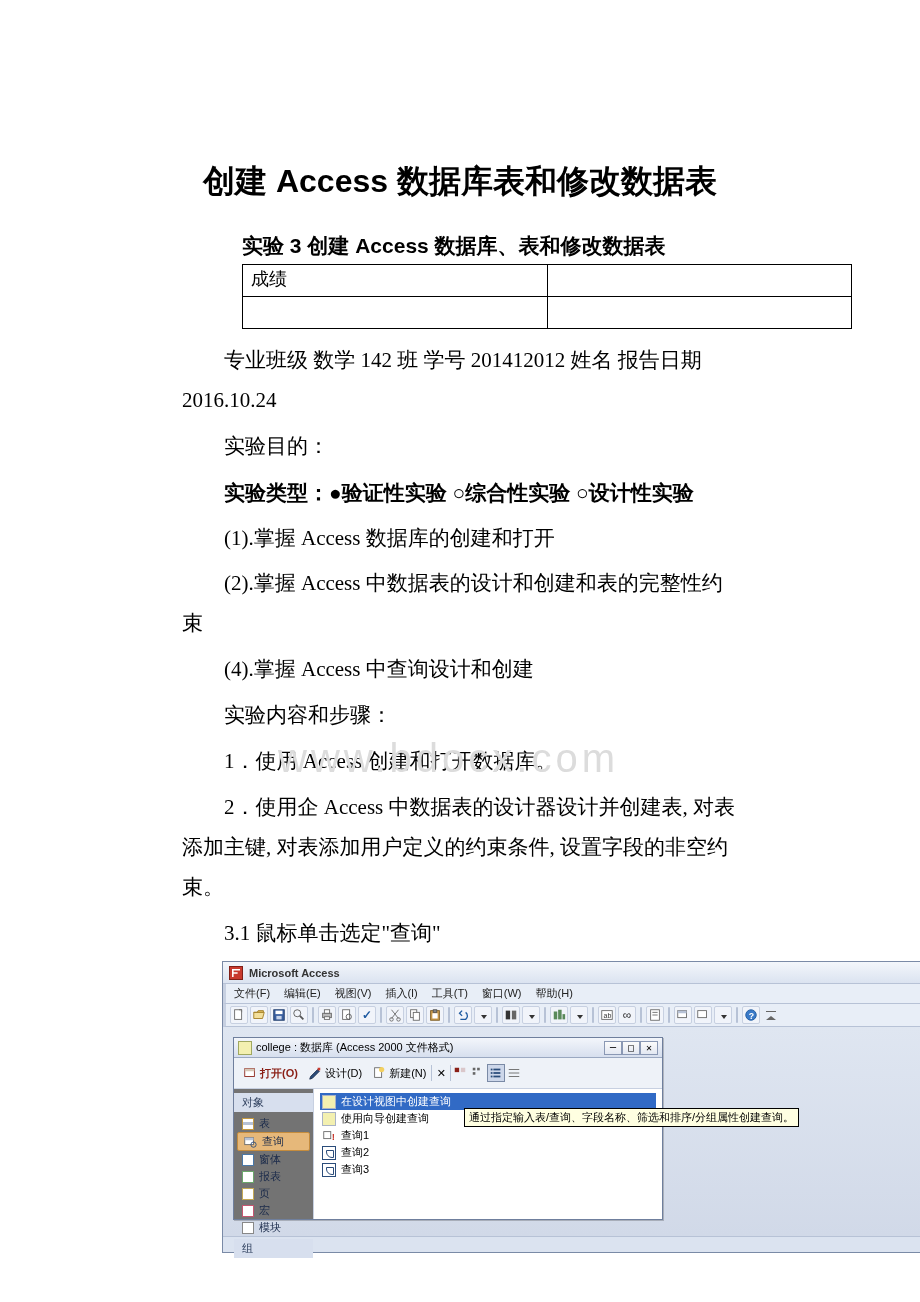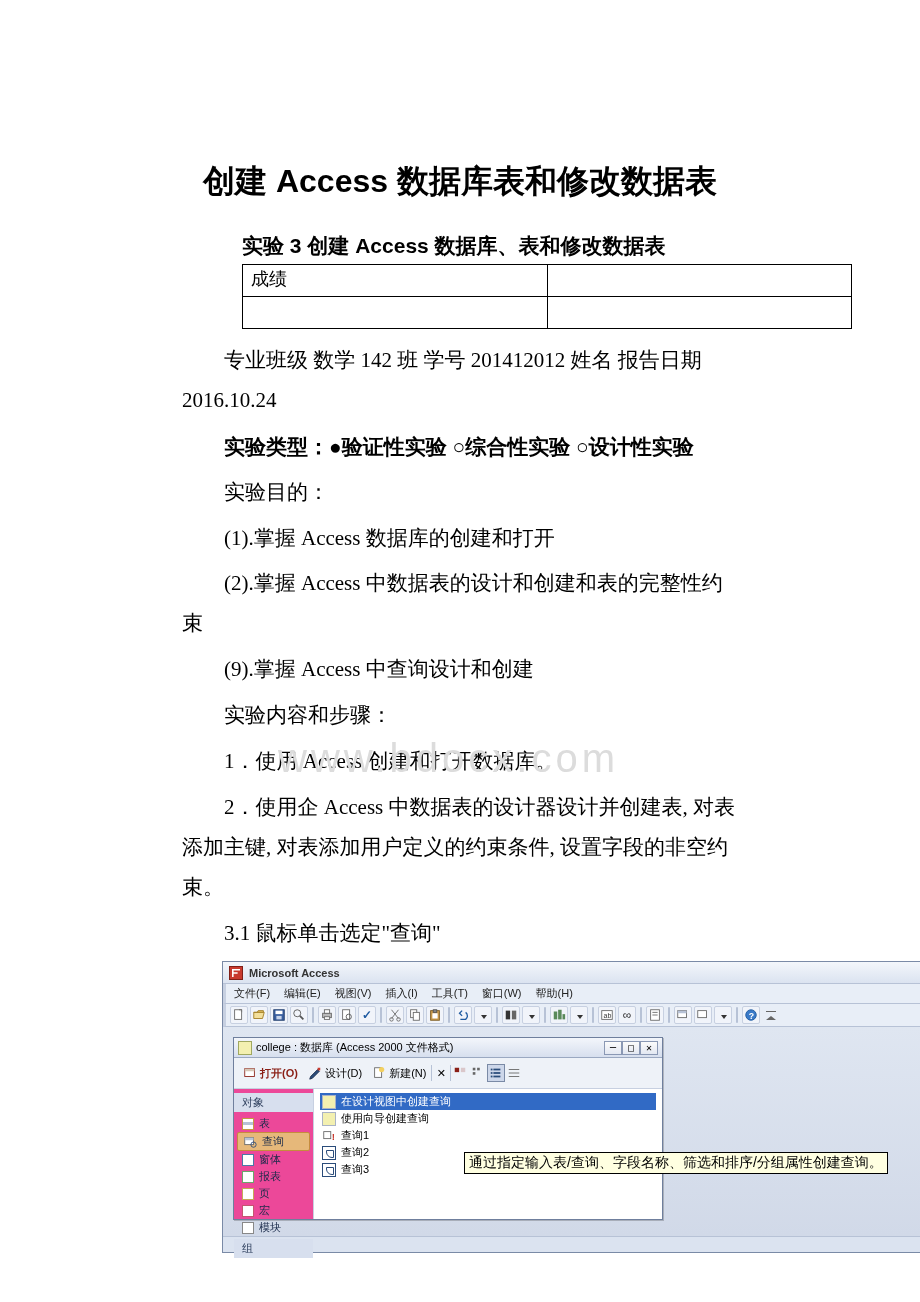--- a/index.html
+++ b/index.html
@@ -158,21 +158,21 @@
   }
   .db-tool .bt{
     display:inline-flex;align-items:center;gap:3px;
     padding:0 4px;height:18px;border:1px solid transparent;
   }
   .db-tool .bt.icon{width:18px;padding:0;justify-content:center;}
   .db-tool .red{color:#8a1f16;font-weight:bold;}
   .db-tool .sep{width:1px;height:16px;background:#b7c2d6;}
   .db-body { display:flex; height:130px; }
   .db-side {
-    width:80px; background:#ec4899; border-right:1px solid #c7d0e1;
+    width:80px; background:#737373; border-right:1px solid #c7d0e1;
     padding:4px 0;
   }
   .db-side .hdr{
     background:#d7dfee; padding:2px 8px; color:#30415f; margin-bottom:3px;
   }
   .db-side .obj{
     display:flex;align-items:center;gap:5px;padding:1px 8px;color:#1a2a4a;
   }
   .db-side .obj .oi{width:12px;height:12px;border:1px solid #9aa8c1;background:#fff;}
   .db-side .obj .oi.tbl{background:#fff;border-color:#c59a42;}
@@ -193,23 +193,22 @@
     display:flex;align-items:center;gap:5px;padding:1px 2px;white-space:nowrap;
   }
   .db-main .row .ri{width:14px;height:14px;border:1px solid #aab3c6;background:#f3f0b0;}
   .db-main .row .ri.z{background:#fff;border-color:#2a4c7a;}
   .db-main .row .ri.z::before{content:"";display:block;width:6px;height:6px;border:1px solid #2a4c7a;border-radius:0 0 0 6px;margin:3px 0 0 3px;}
   .db-main .row.sel { background:#316ac5; color:#fff; }
   .db-main .row.sel .ri{background:#f3f0b0;border-color:#aab3c6;}
   .tooltip{
     position:absolute; top:19px; left:150px;
     background:#ffffe1; border:1px solid #000;
-    padding:1px 4px; color:#000; font-size:14px;
+    padding:1px 4px; color:#000; font-size:11px;
     white-space:nowrap;
-    margin-top:44px;
   }
   .bottom-strip{
     height:16px;background:#dbe3f0;border-top:1px solid #b7c2d6;
   }
   .icon-svg{width:14px;height:14px;}
 
   .wm-wrap { position: relative; }
 </style>
 </head>
 <body>
@@ -228,28 +227,28 @@
       </tr>
       <tr>
         <td></td>
         <td></td>
       </tr>
     </tbody>
       </table>
 
     <p class="para">专业班级 数学 142 班  学号 201412012 姓名   报告日期 2016.10.24</p>
 
+    <p class="para">实验目的：</p>
+
     <p class="para bold">
       <span>实验类型：</span><span>●验证性实验 ○综合性实验 ○设计性实验</span>
     </p>
-
-    <p class="para">实验目的：</p>
     <p class="para">(1).掌握 Access 数据库的创建和打开</p>
     <p class="para">(2).掌握 Access 中数据表的设计和创建和表的完整性约束</p>
-    <p class="para">(9).掌握 Access 中查询设计和创建</p>
+    <p class="para">(4).掌握 Access 中查询设计和创建</p>
 
     <p class="para">实验内容和步骤：</p>
 
     <div class="wm-wrap">
       <div class="watermark" style="left:96px; top:-6px;">www.bdocx.com</div>
       <p class="para">1．使用 Access 创建和打开数据库。</p>
     </div>
 
     <p class="para" style="text-indent:2em;">2．使用企 Access 中数据表的设计器设计并创建表, 对表添加主键, 对表添加用户定义的约束条件, 设置字段的非空约束。</p>
     <p class="para">3.1 鼠标单击选定"查询"</p>

